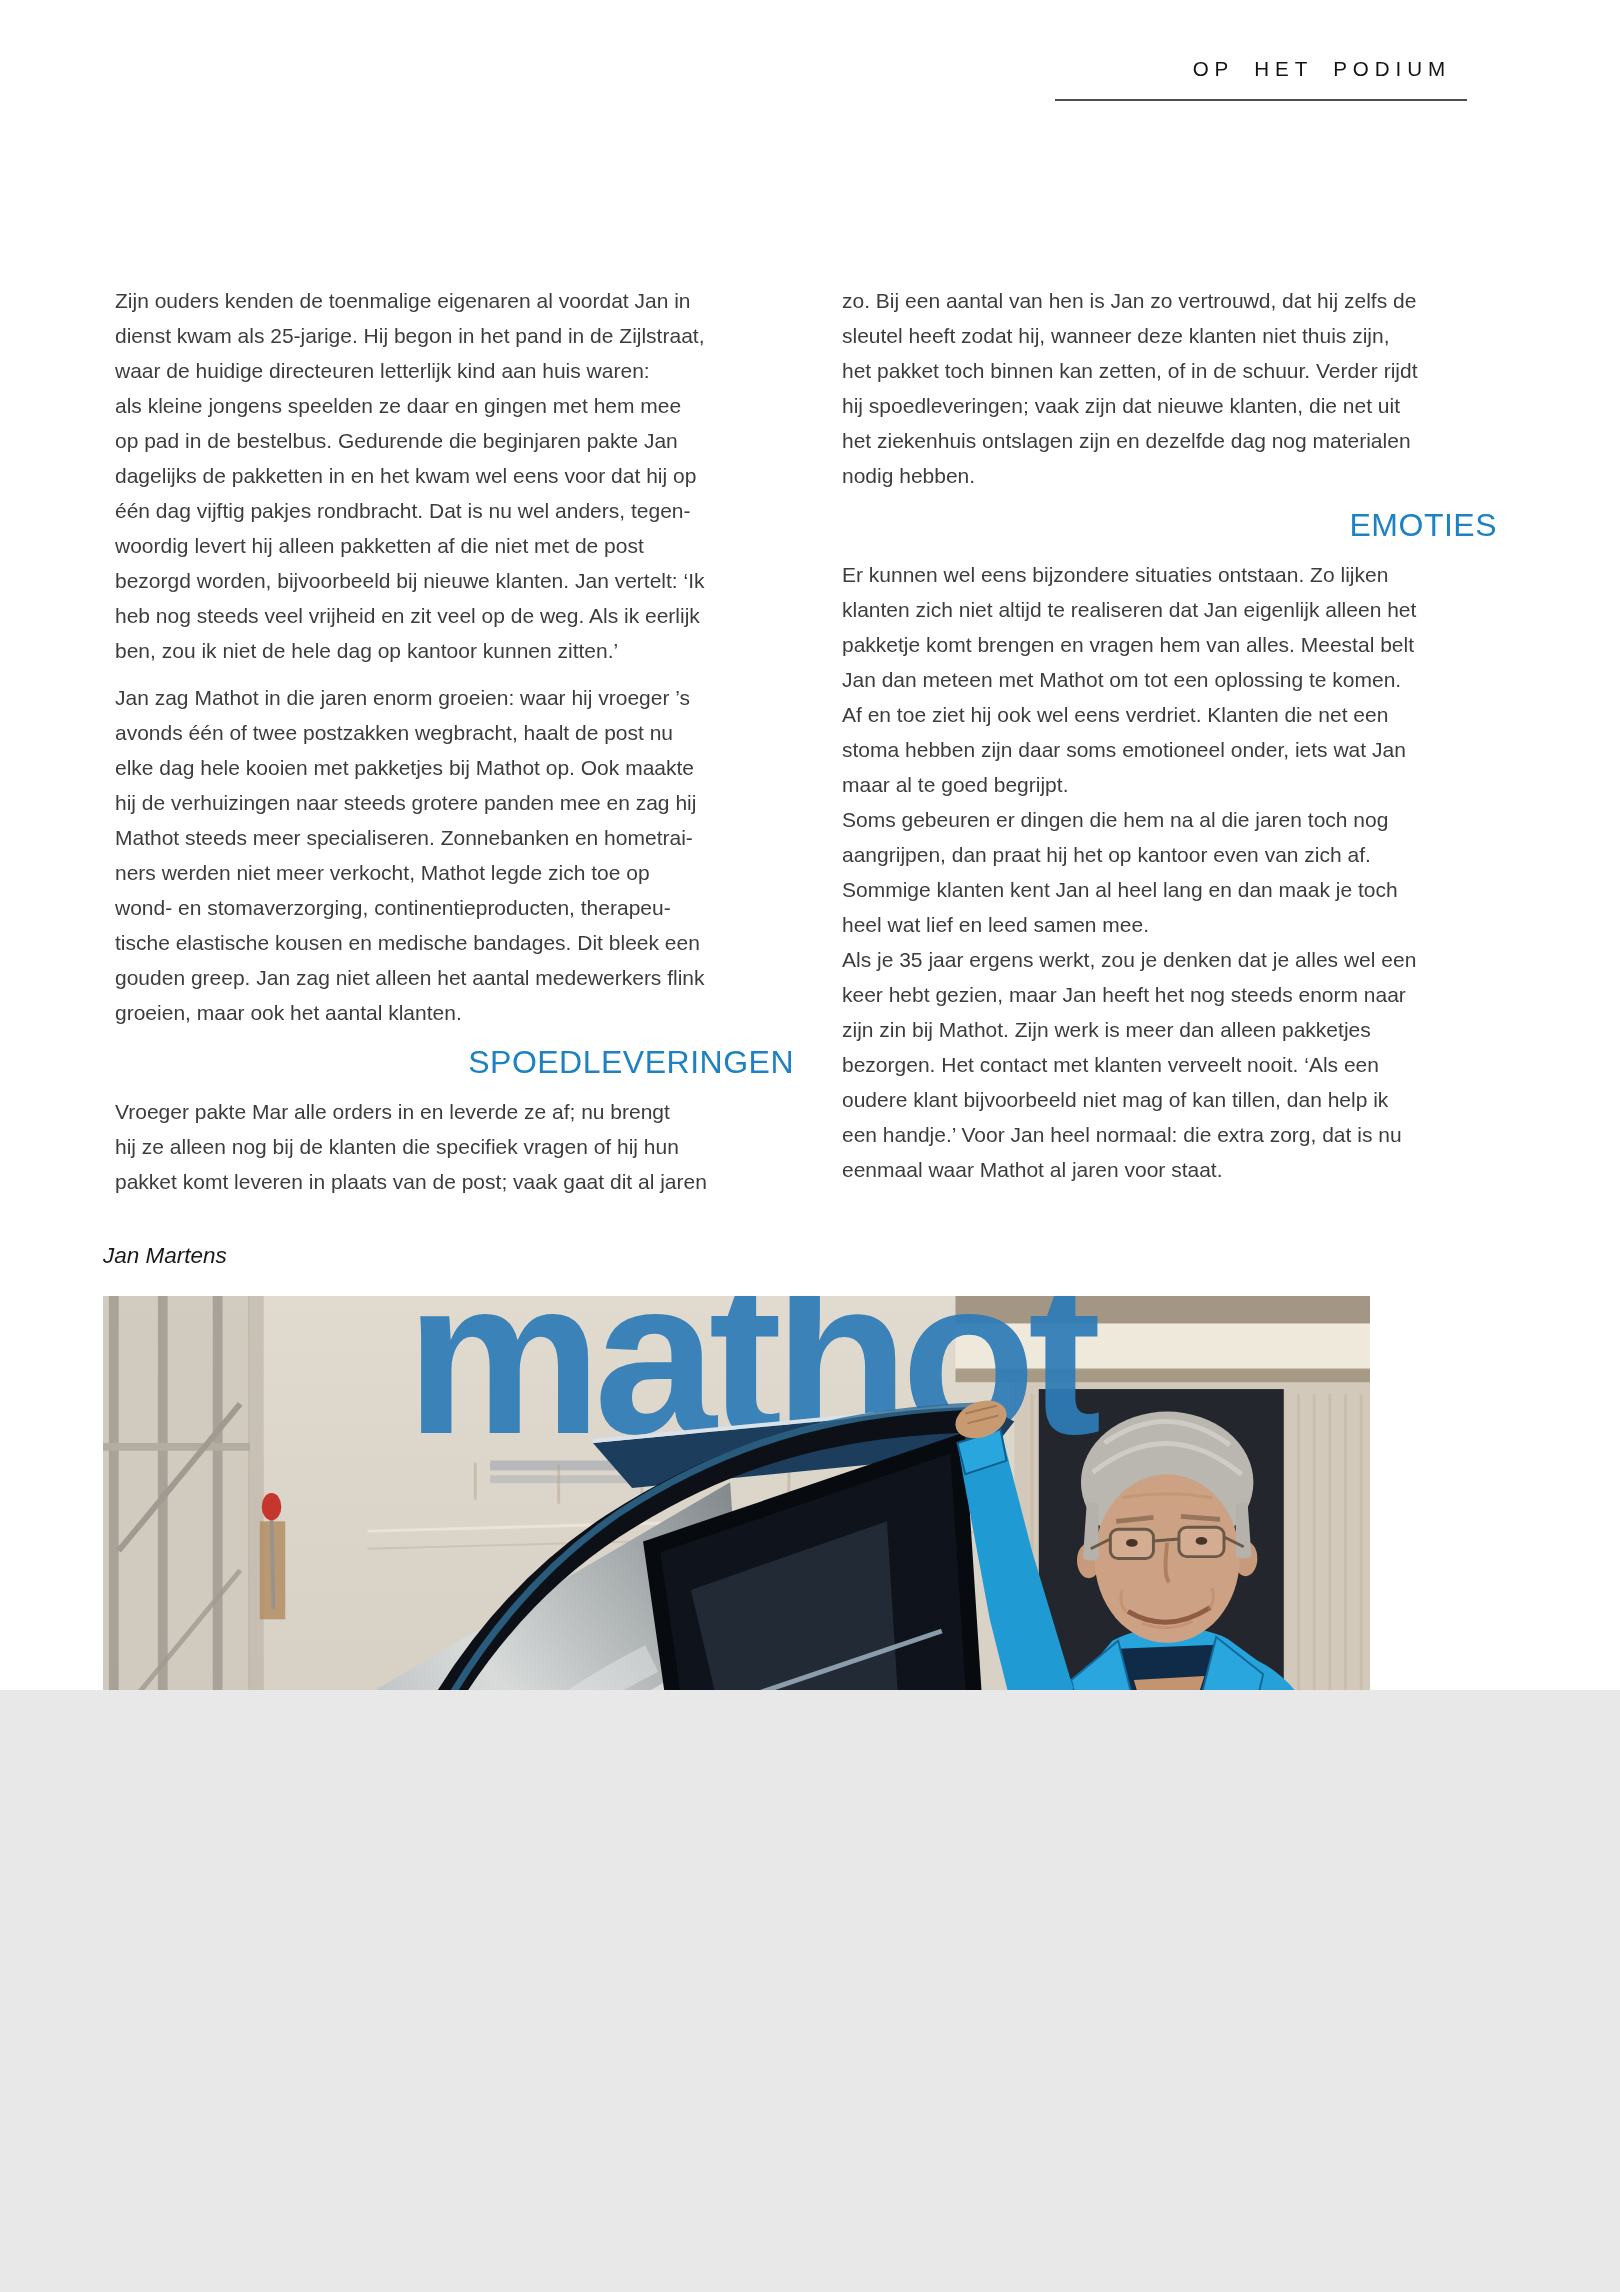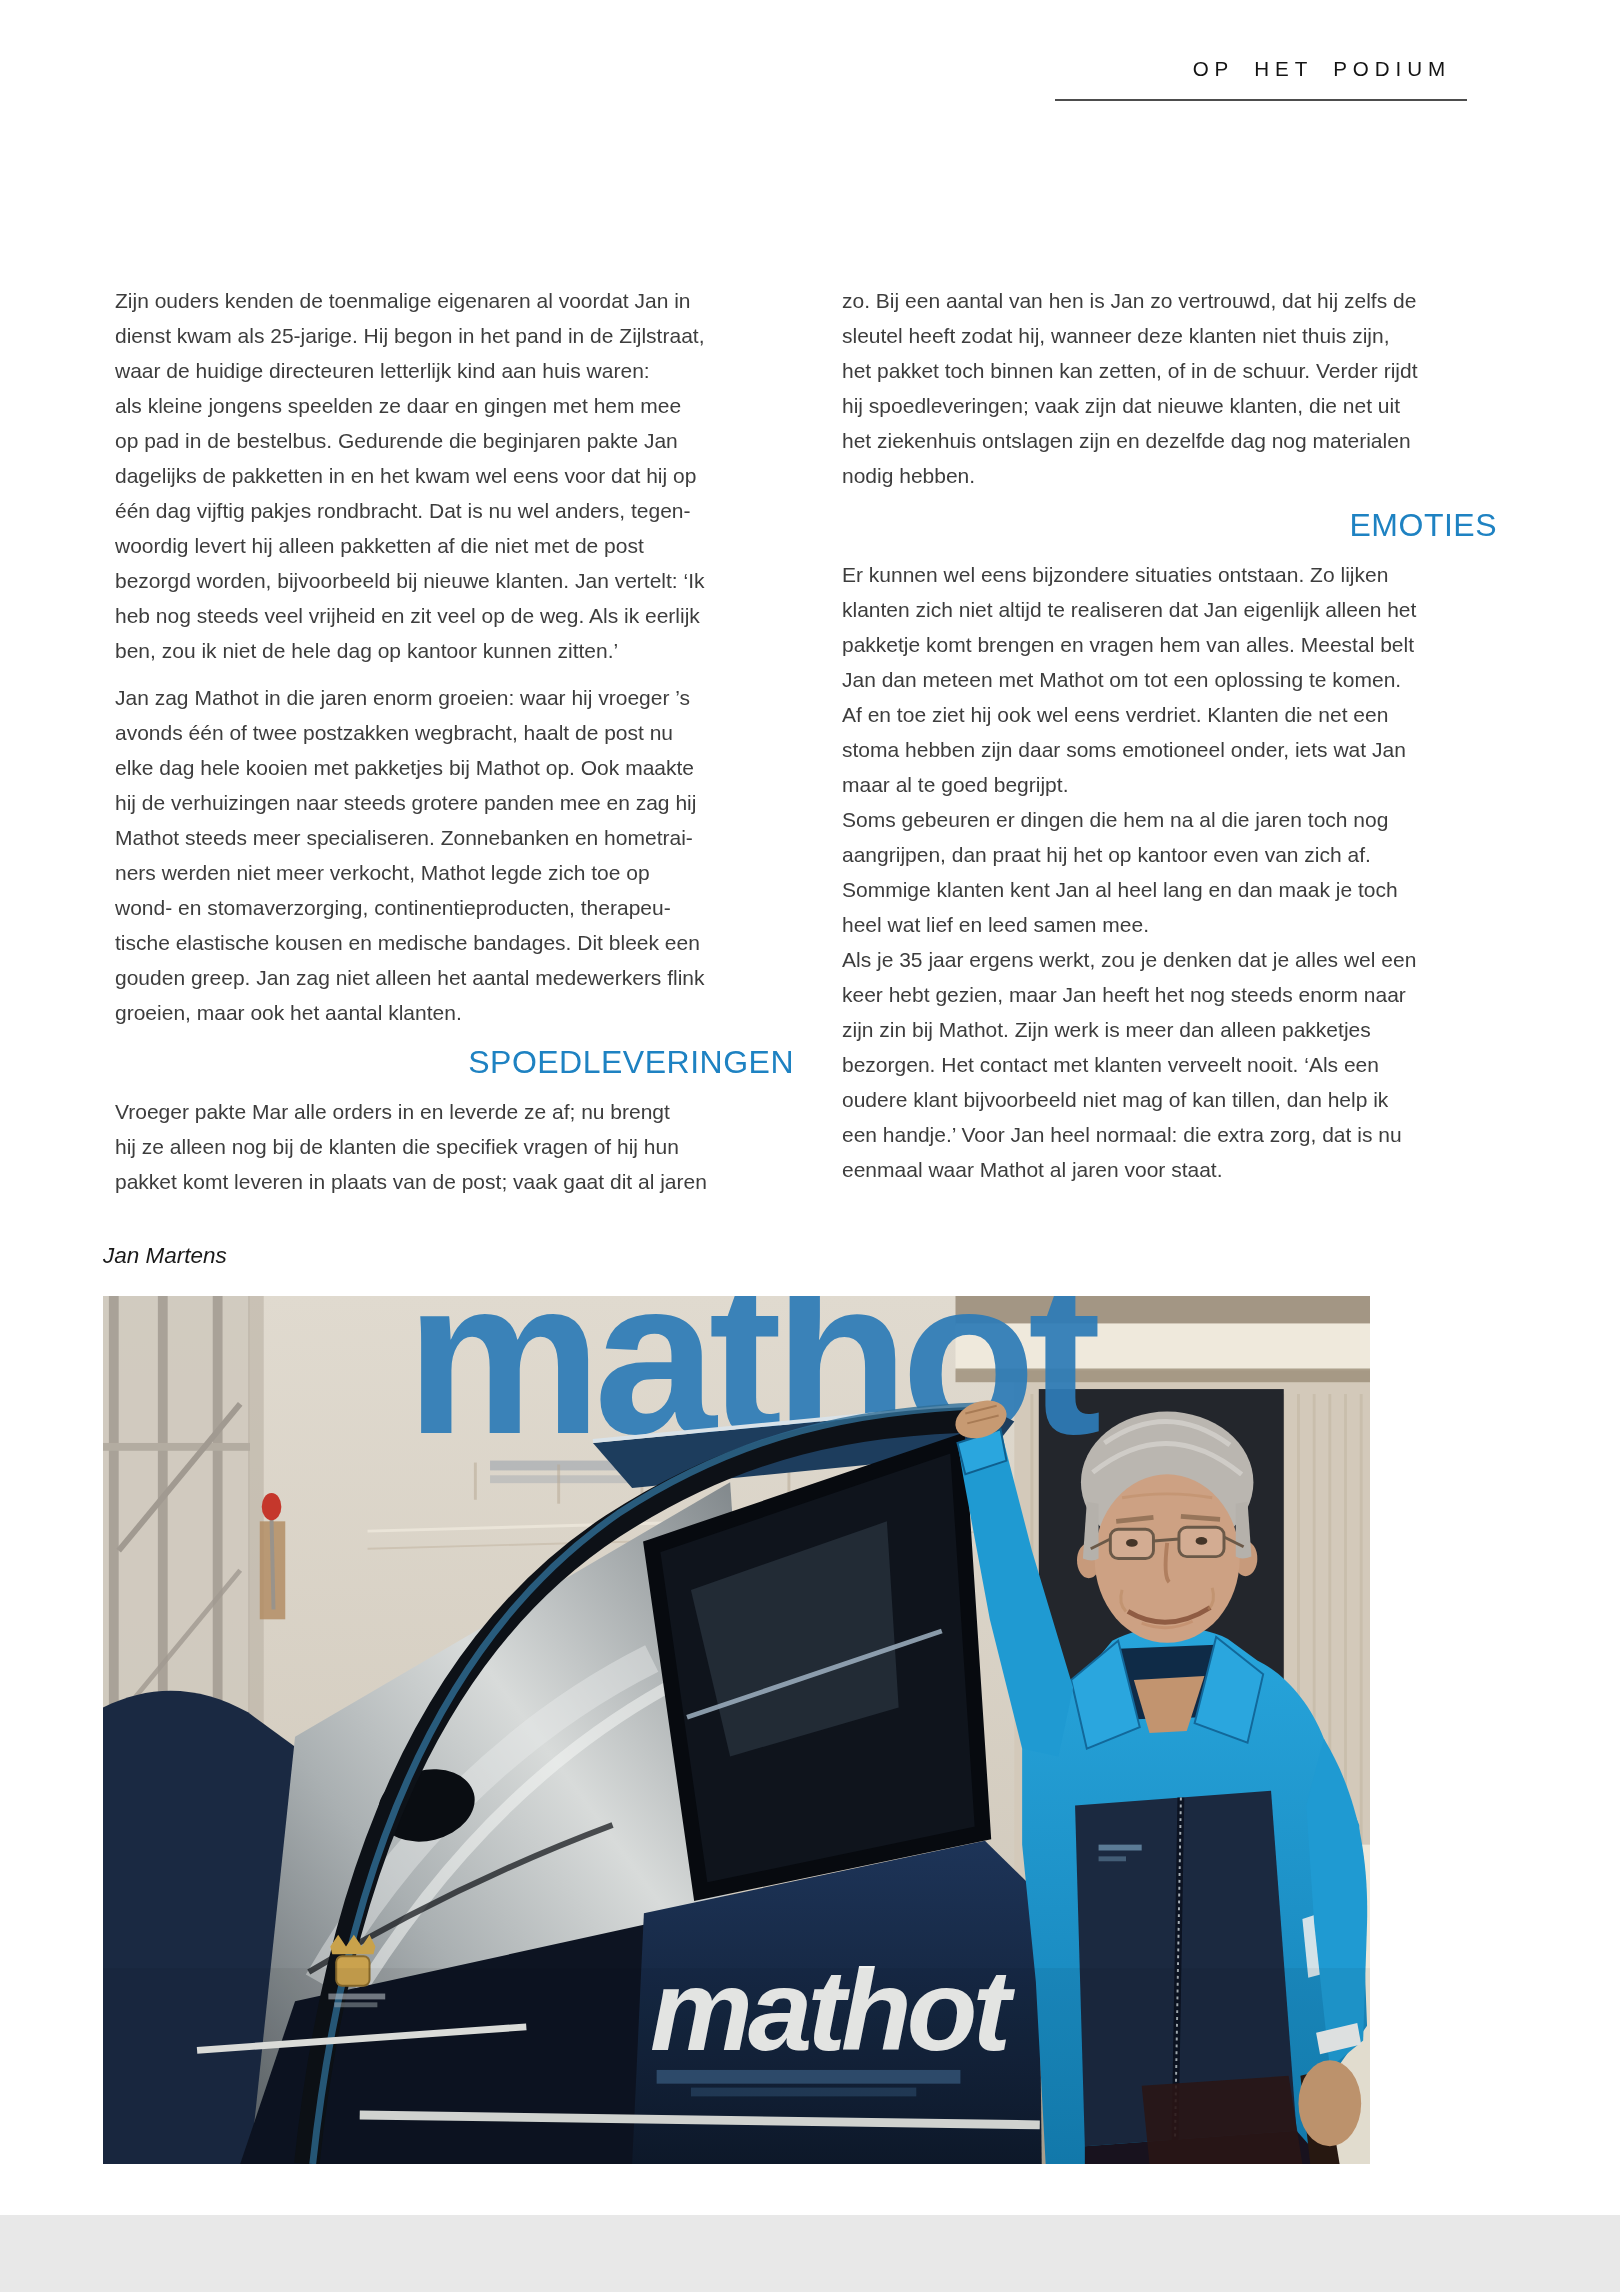--- a/index.html
+++ b/index.html
@@ -1,18 +1,18 @@
 <!DOCTYPE html>
 <html><head>
 <meta charset="utf-8">
 <style>
   html,body{margin:0;padding:0;background:#e8e8e8;}
   .page{
     position:relative;
-    width:1620px;height:2215px;
+    width:1620px;height:1690px;
     background:#ffffff;
     font-family:"Liberation Sans", sans-serif;
     overflow:hidden;
   }
   
   .kicker{
     position:absolute;top:57px;right:169px;
     font-size:20.6px;letter-spacing:5.9px;word-spacing:8.8px;
     color:#141414;font-weight:500;
   }

